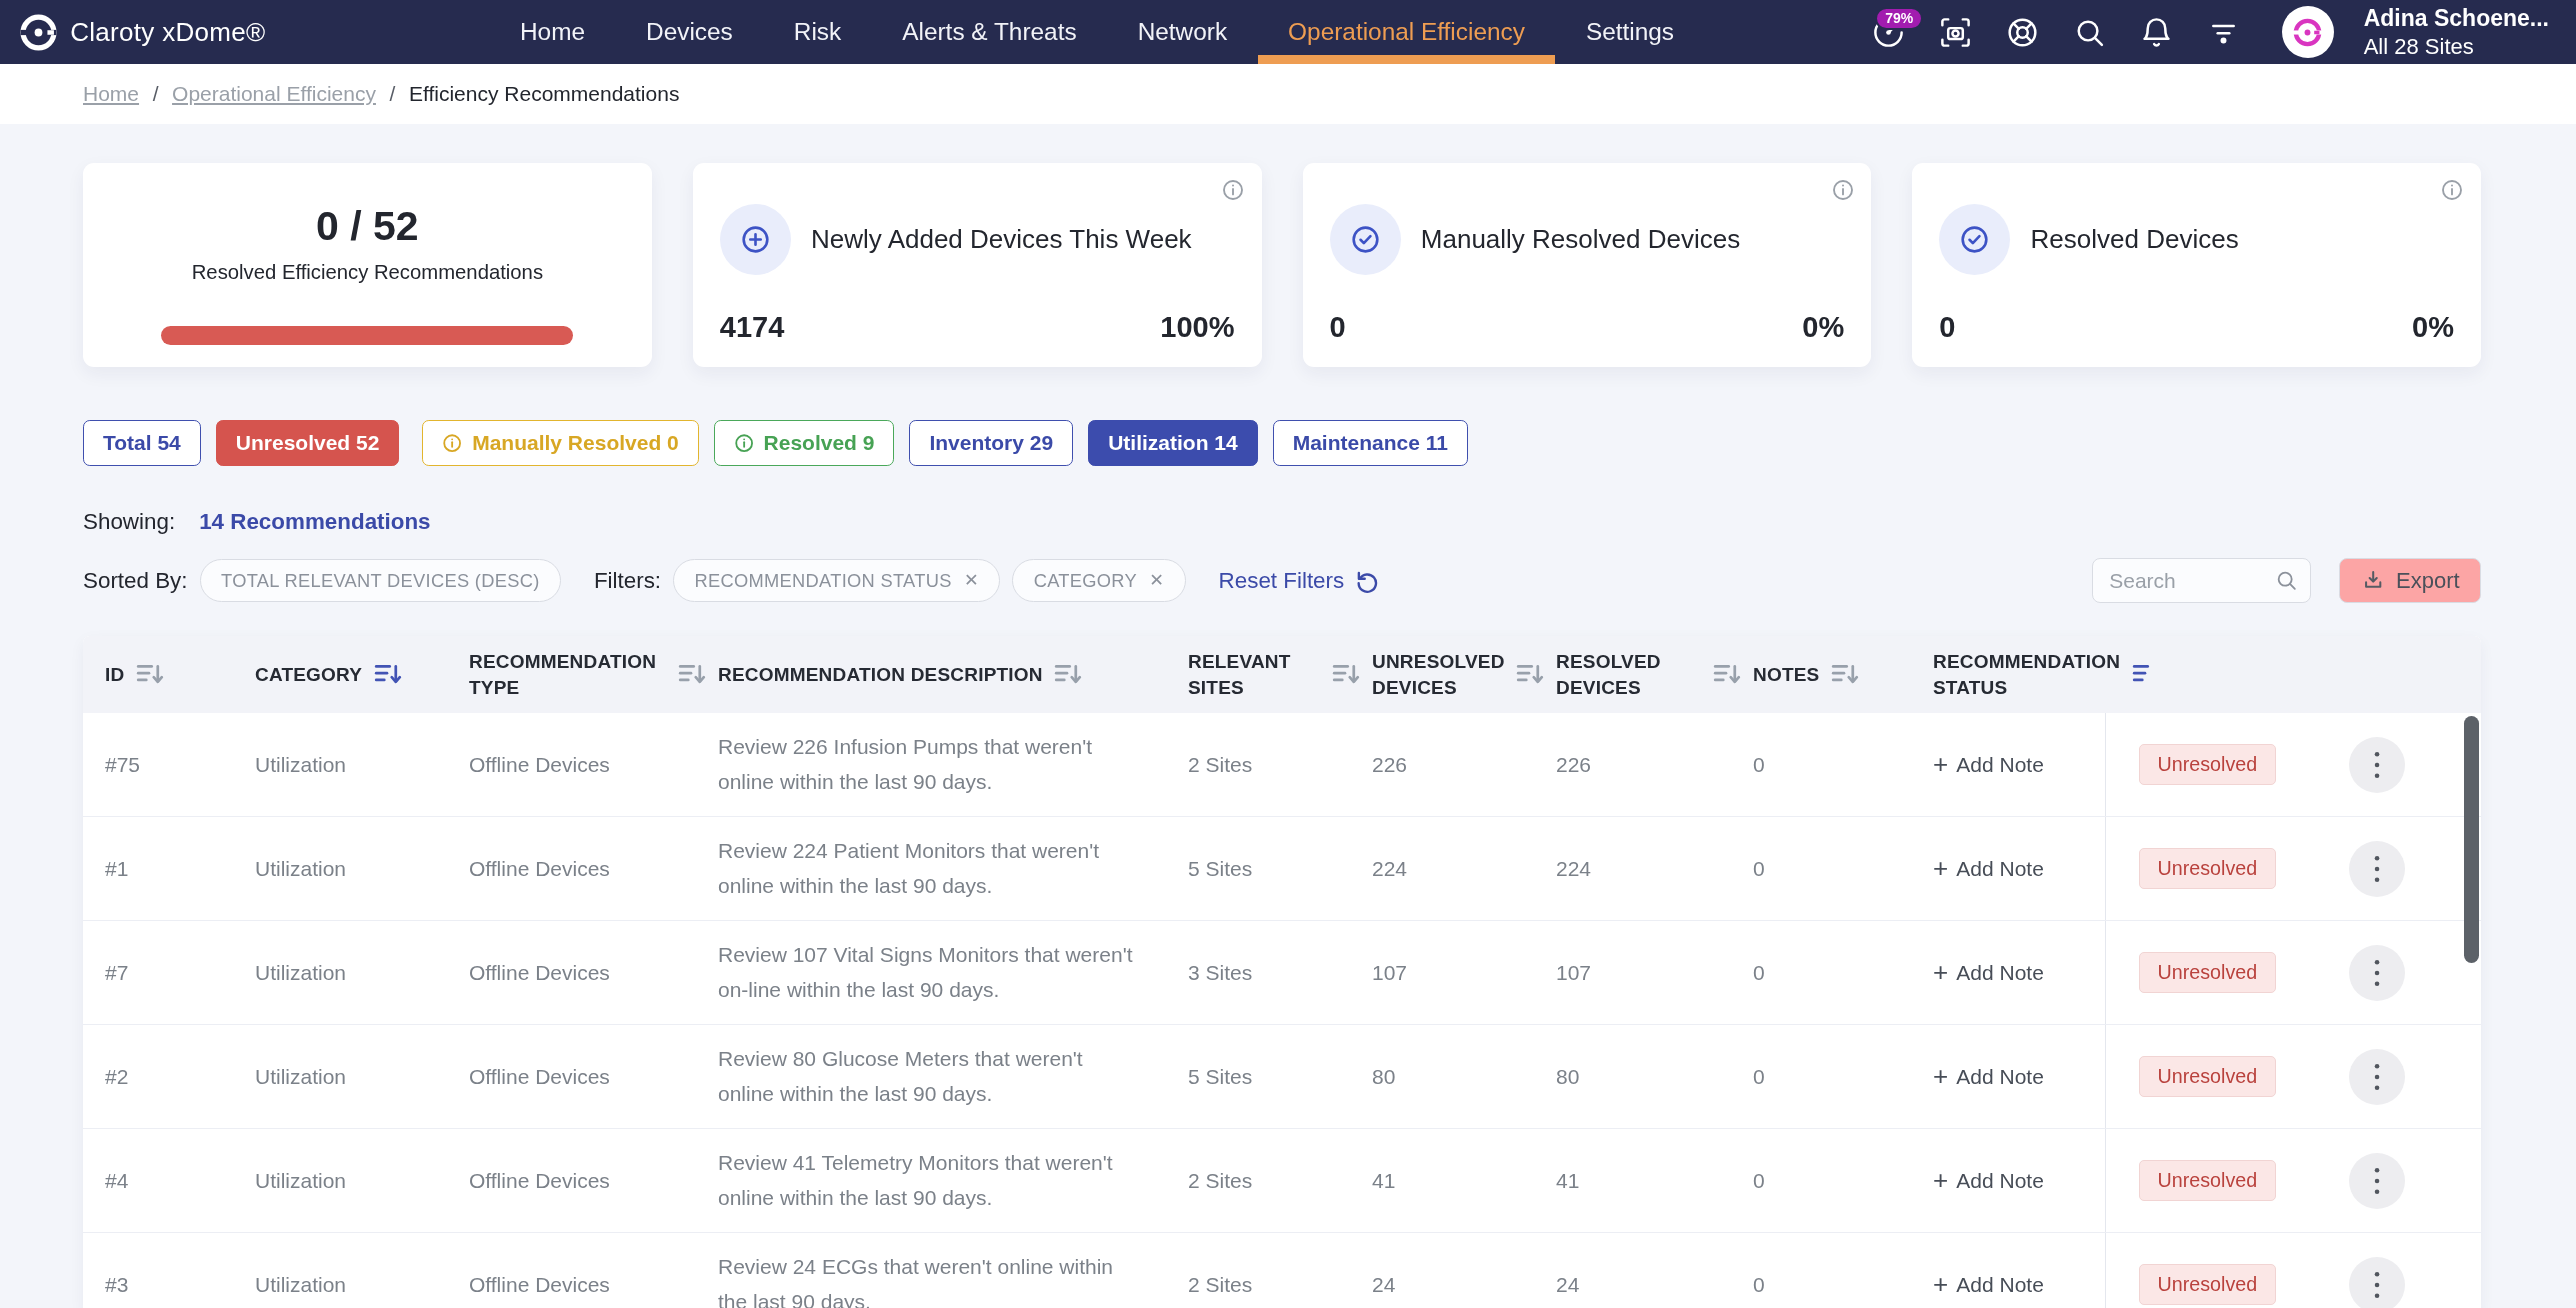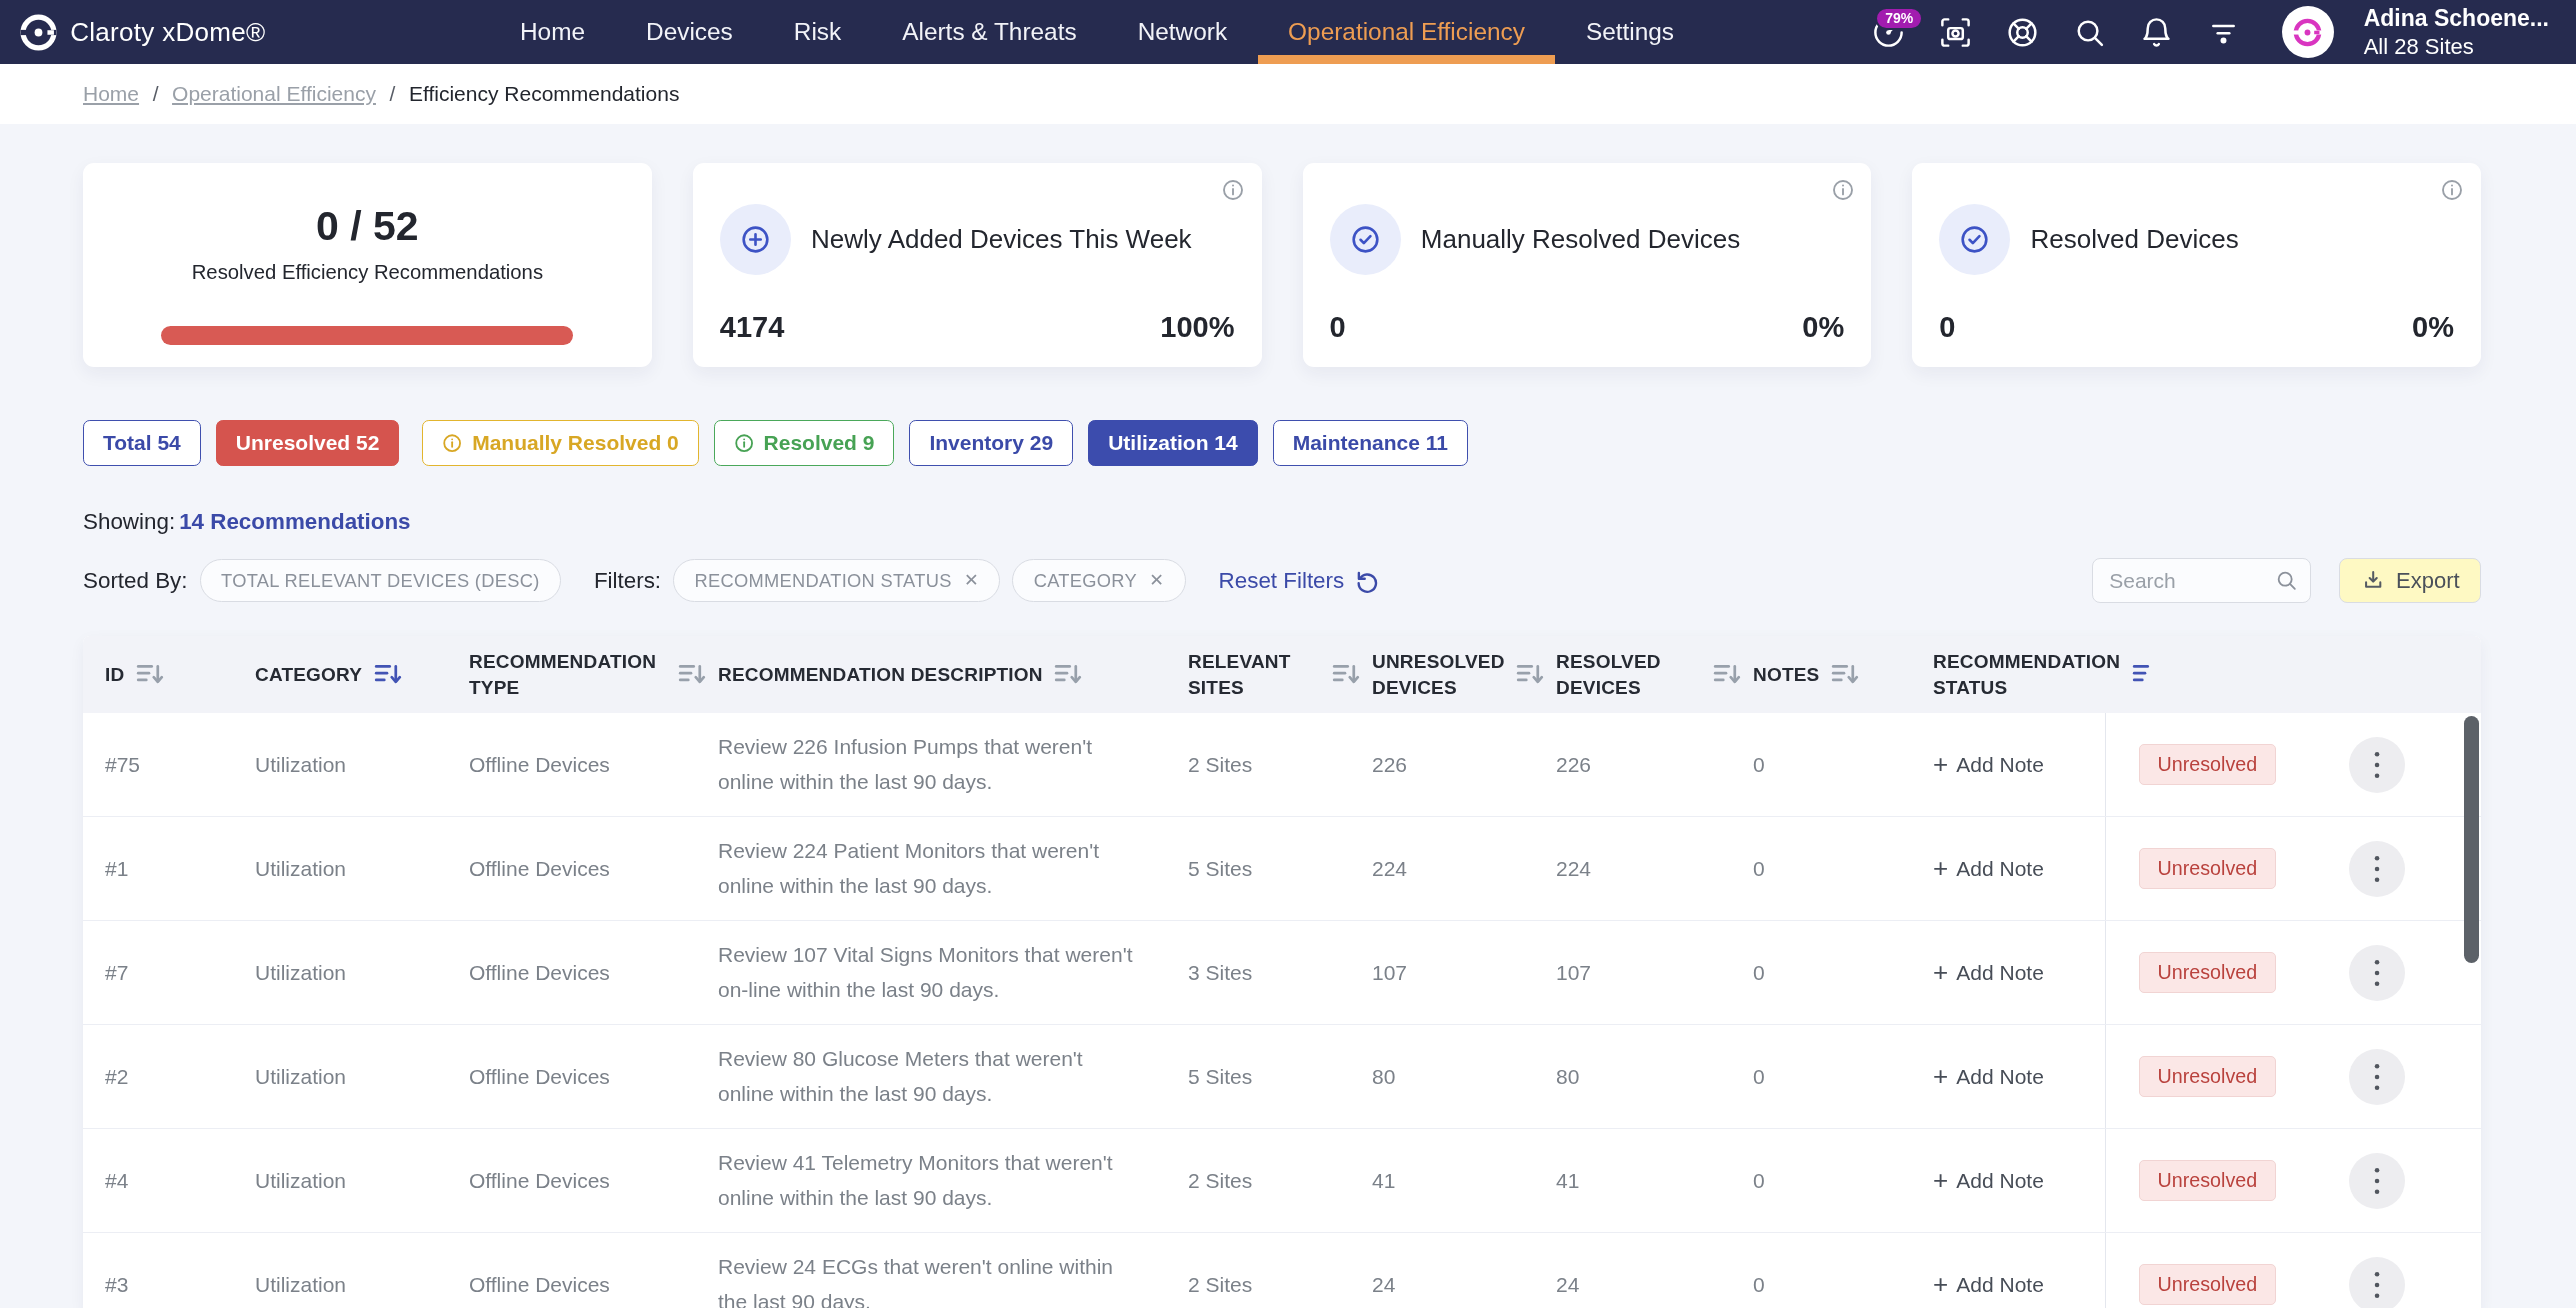--- a/index.html
+++ b/index.html
@@ -88,21 +88,21 @@
   }
   .chip svg { width:20.3px; height:20.3px; stroke:currentColor; fill:none; stroke-width:1.8; stroke-linecap:round; }
   .chip-outline-indigo { color:#3b4aa8; border-color:#3f4fae; }
   .chip-solid-red   { color:#fff; border-color:#d5544e; background:#d5544e; }
   .chip-outline-yellow { color:#d8a724; border-color:#e2b52e;margin-left:8px; }
   .chip-outline-green  { color:#47a254; border-color:#4aa85a; }
   .chip-solid-indigo   { color:#fff; border-color:#3c4cad; background:#3c4cad; }
 
   
   .showing-row { margin:43px 0 0 83px; font-size:22.4px; color:#23262e; }
-  .showing-val { color:#3b4aa8; font-weight:700; margin-left:4px; }
+  .showing-val { color:#3b4aa8; font-weight:700; margin-left:24px; }
   .toolbar {
     margin:23px 95px 0 83px; display:flex; align-items:center; font-size:22.4px; color:#23262e;
   }
   .tb-pill {
     margin-left:12.2px; border:1.4px solid #d9dce3; border-radius:27px; background:#fbfcfe;
     padding:9.5px 20.3px; font-size:18.3px; color:#8b919b; letter-spacing:0.3px;
     display:inline-flex; align-items:center; gap:12.2px; cursor:pointer; white-space:nowrap;
   }
   .pill-x { font-size:17.6px; color:#8b919b; }
   .tb-filters-label { margin-left:33px; }
@@ -115,21 +115,21 @@
   .search-box input {
     width:219px; height:45px; border:1.4px solid #d9dce3; border-radius:8.1px; background:#fbfcfe;
     font-family:inherit; font-size:21px; color:#3a3f48; padding:0 42px 0 16.3px; outline:none;
   }
   .search-box input::placeholder { color:#9aa0a8; }
   .search-box svg {
     position:absolute; right:12.2px; top:10.2px; width:24.4px; height:24.4px;
     stroke:#8b919b; fill:none; stroke-width:1.8; stroke-linecap:round;
   }
   .export-btn {
-    height:45px; border:1.4px solid #d9dce3; border-radius:8.1px; background:#fef9c3;
+    height:45px; border:1.4px solid #d9dce3; border-radius:8.1px; background:#fca5a5;
     display:inline-flex; align-items:center; gap:11px; padding:0 20.3px;
     font-size:22px; font-weight:500; color:#4a505a; cursor:pointer; font-family:inherit;
   }
   .export-btn svg { width:24.4px; height:24.4px; stroke:#555b63; fill:none; stroke-width:2; stroke-linecap:round; stroke-linejoin:round; }
 
   
   .table-wrap {
     margin:33px 95px 0 83px; background:#fff; border-radius:6.8px; height:678px;
     position:relative; overflow:hidden; box-shadow:0 5.4px 15px rgba(30,40,80,.05);
   }

